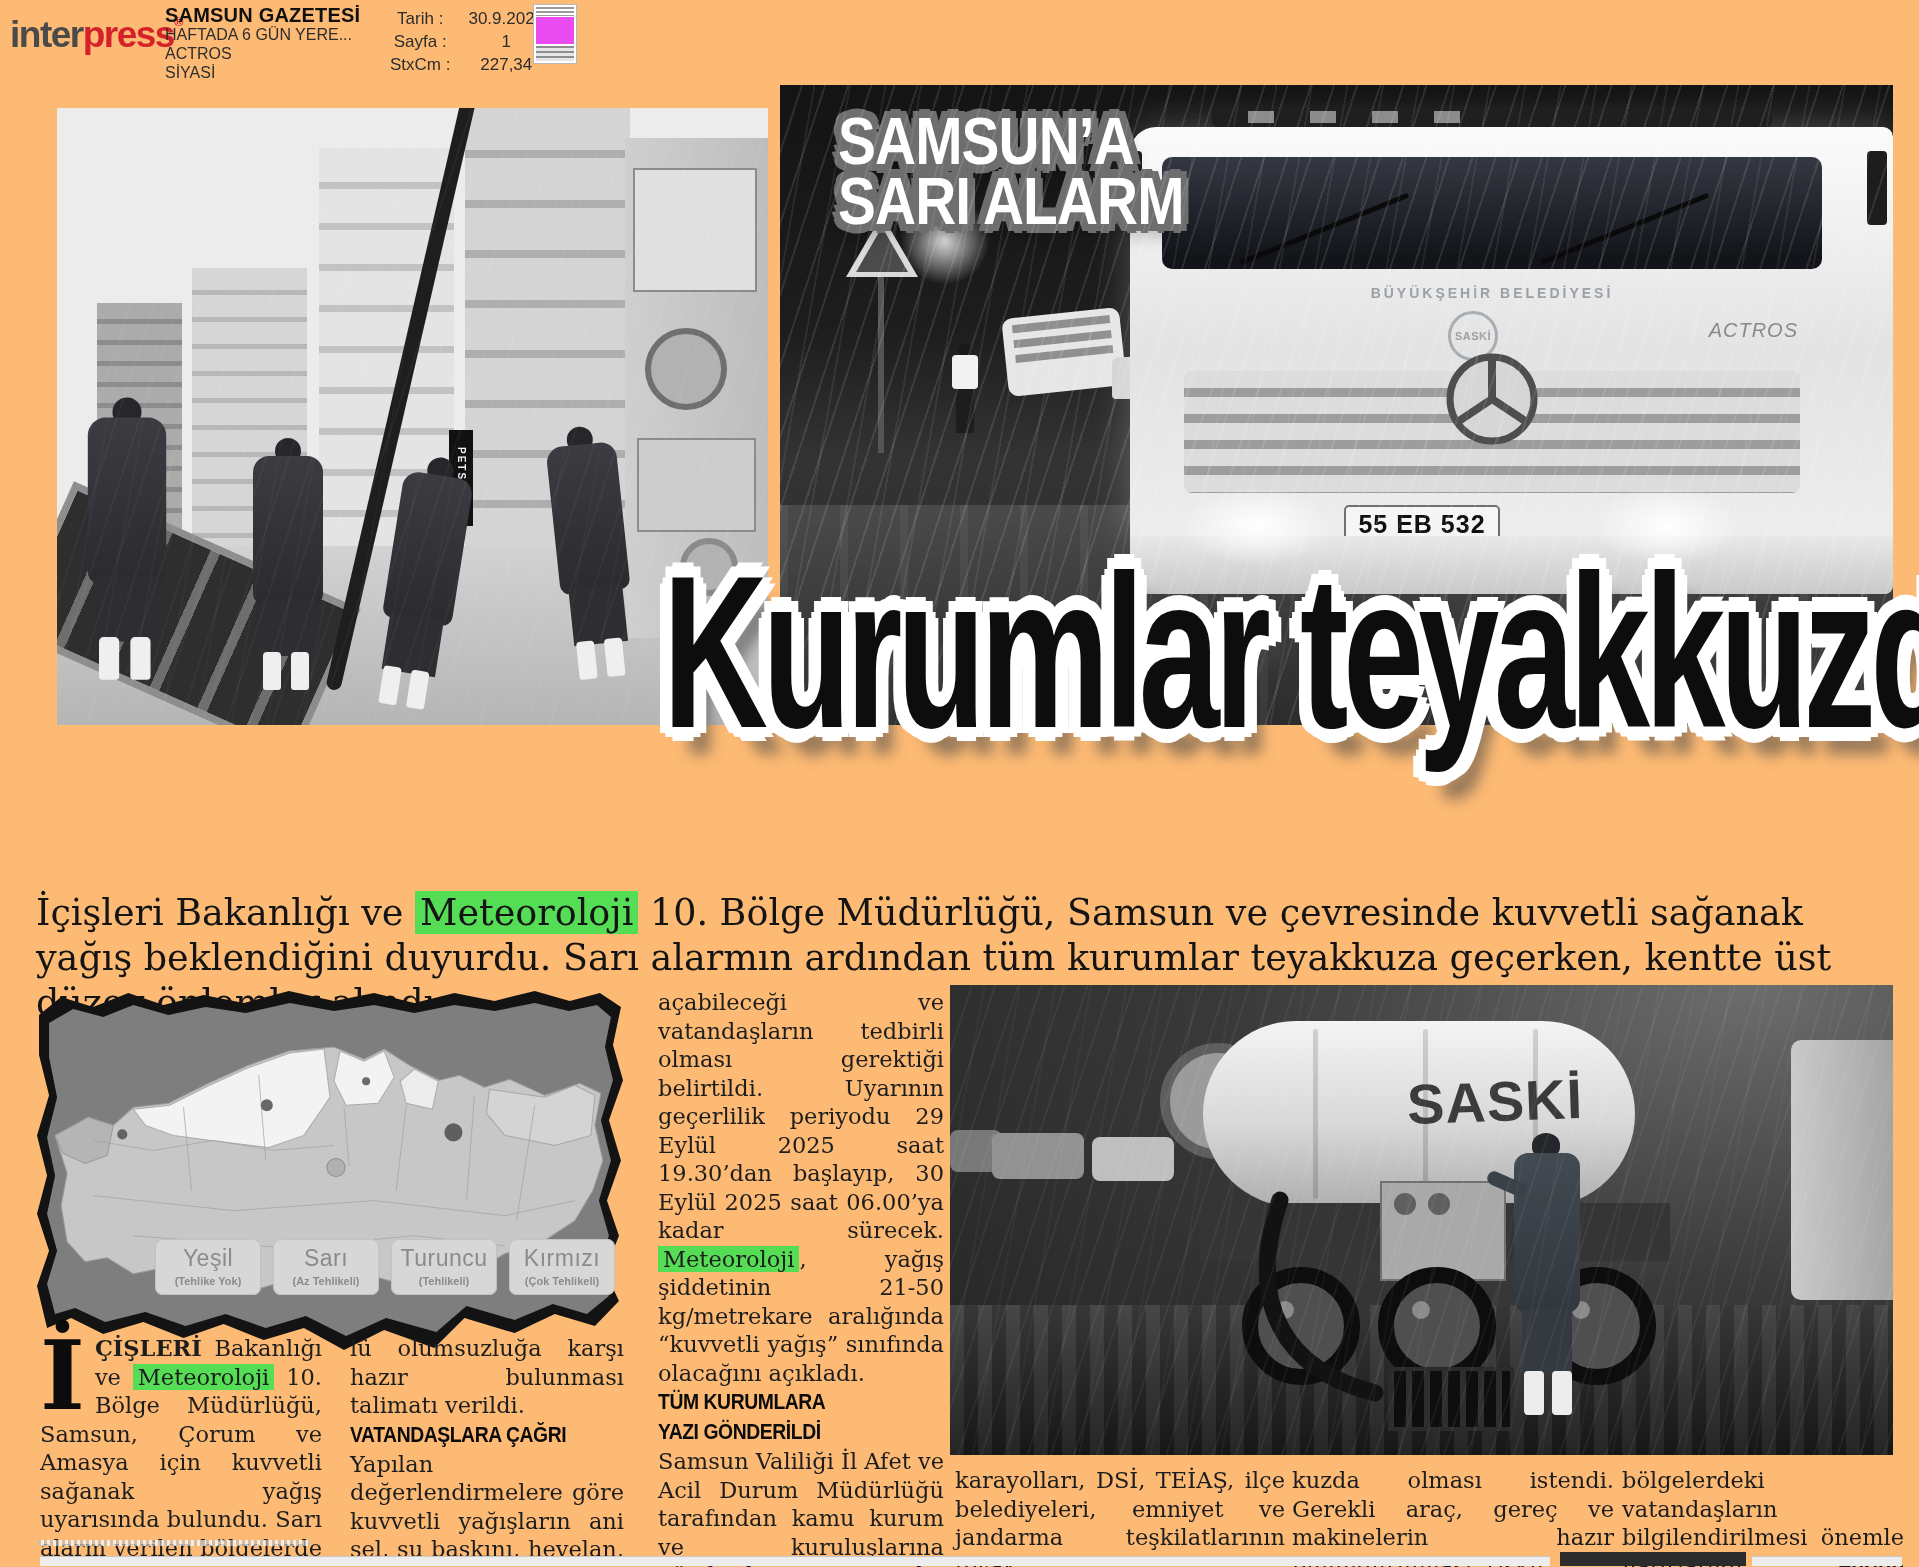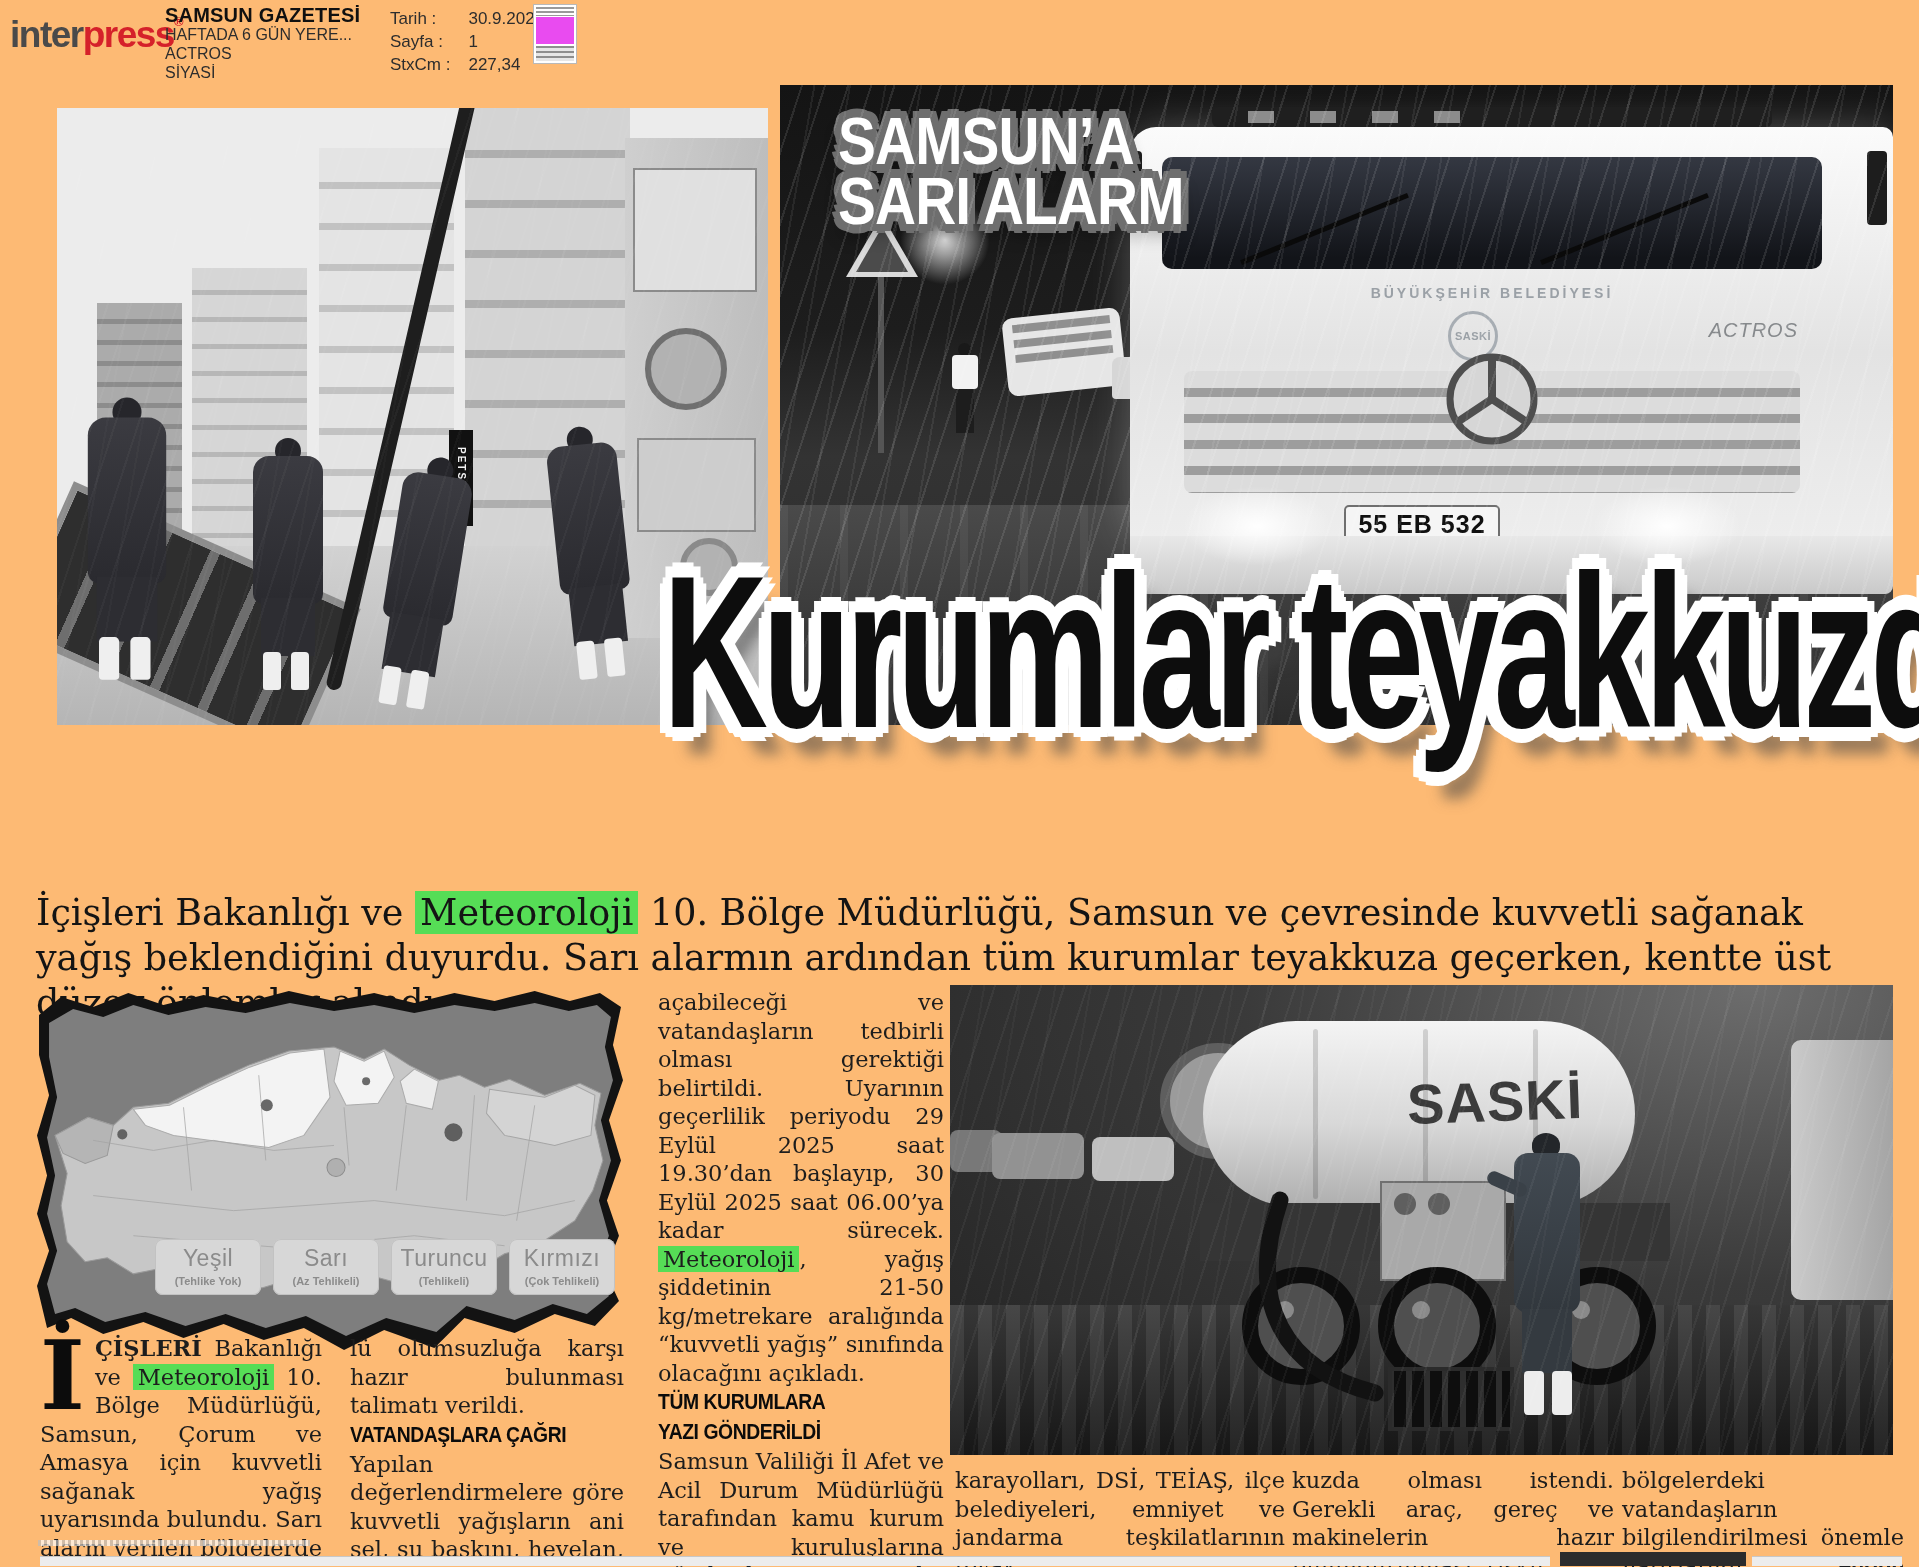--- a/index.html
+++ b/index.html
@@ -9,21 +9,21 @@
 
   
   .hdr-logo{left:10px;top:14px;font-family:"Liberation Sans",sans-serif;font-weight:900;
             font-size:37px;letter-spacing:-1.5px;}
   .hdr-logo .lp1{color:#4a4a4a}
   .hdr-logo .lp2{color:#d5212a}
   .hdr-logo .lreg{color:#d5212a;font-size:13px;vertical-align:top;}
   .pub{left:165px;top:6px;font-family:"Liberation Sans",sans-serif;line-height:19px;font-size:16px;color:#2d2d2d;}
   .pub .pname{font-weight:bold;font-size:20px;color:#101010;letter-spacing:.2px;}
   .meta{left:388px;top:6px;font-family:"Liberation Sans",sans-serif;font-size:17px;line-height:21px;color:#2d2d2d;}
-  .meta td{padding:0 2px 0 0;}
+  .meta td{padding:0 2px 0 0;text-align:center;}
   .meta .mv{padding-left:14px;}
   .thumb{left:533px;top:4px;width:42px;height:58px;background:#fff;border:1px solid #b9b9b9;overflow:hidden;}
   .thumb .t-top{position:absolute;left:2px;top:2px;right:2px;height:9px;
      background:repeating-linear-gradient(180deg,#9a9a9a 0 2px,#fff 2px 4px);}
   .thumb .t-pink{position:absolute;left:2px;top:12px;right:2px;height:27px;background:#e94bf0;}
   .thumb .t-bot{position:absolute;left:2px;top:41px;right:2px;bottom:2px;
      background:repeating-linear-gradient(180deg,#8e8e8e 0 2px,#e6e6e6 2px 5px);}
 
   
   .photo-left{left:57px;top:108px;width:711px;height:617px;background:#ececec;overflow:hidden;}

